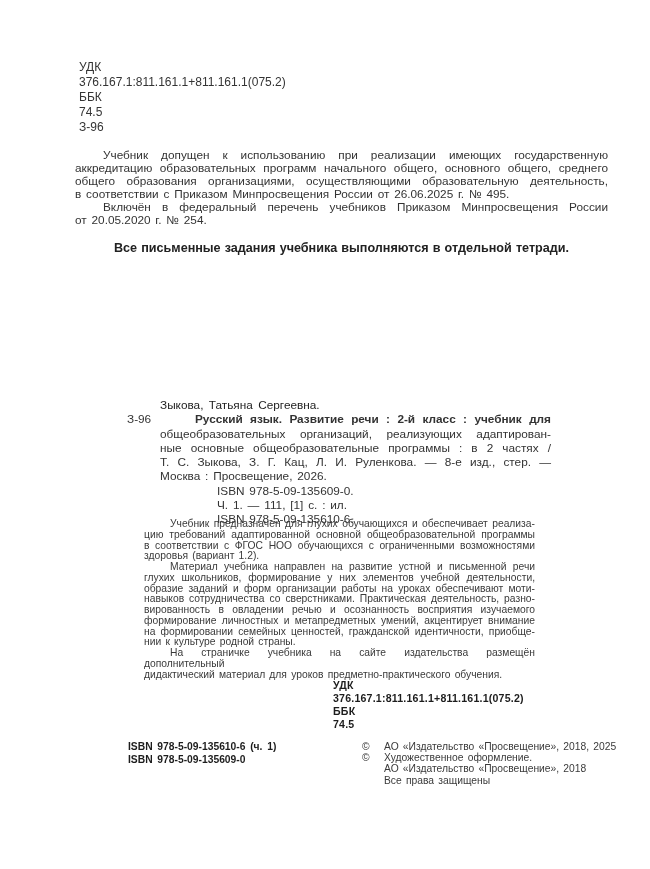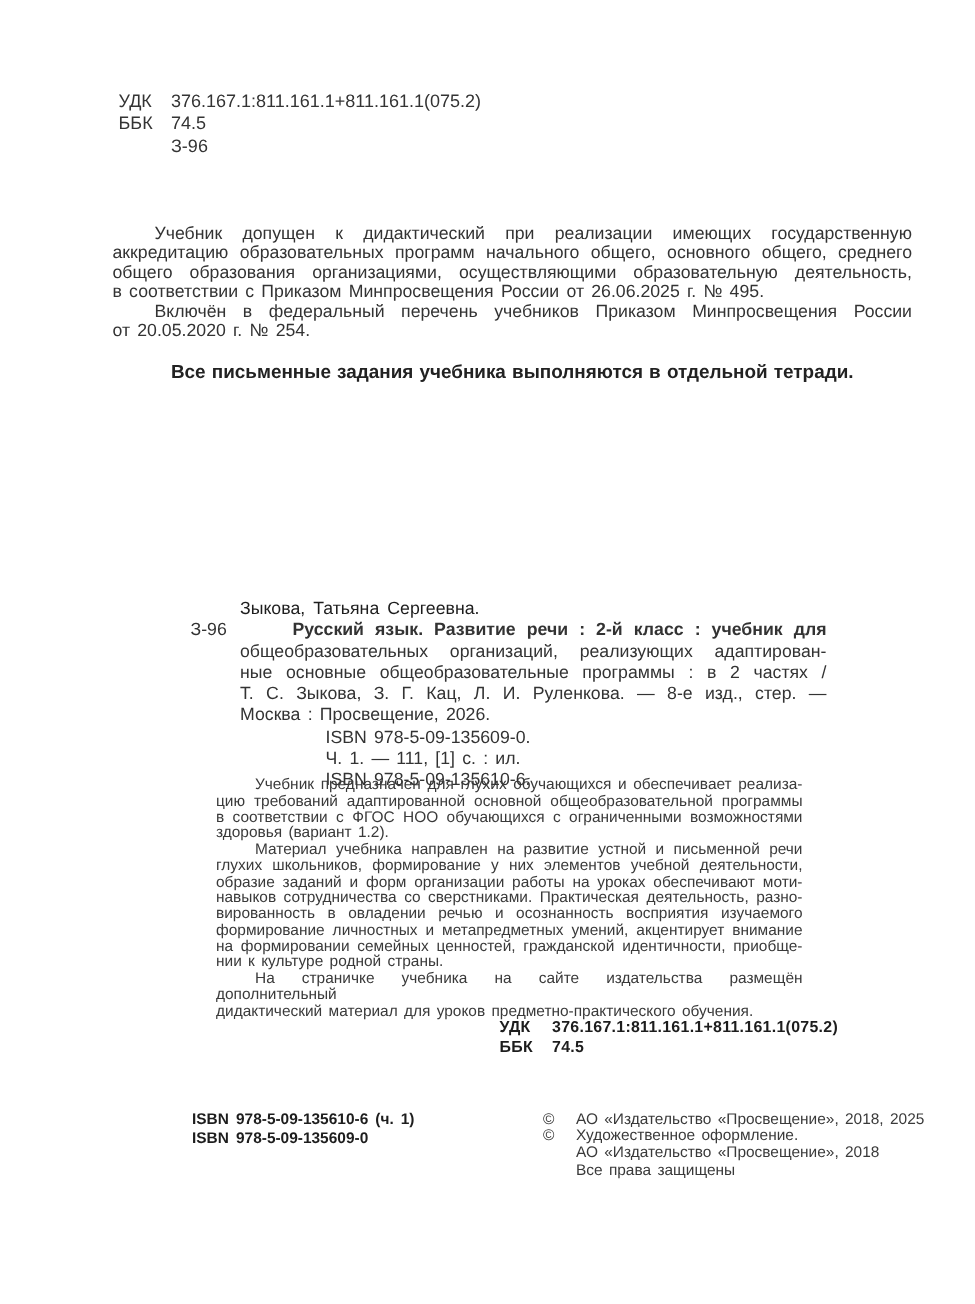--- a/index.html
+++ b/index.html
@@ -6,21 +6,21 @@
   .page{
     position:relative;
     width:650px;height:869px;
     background:#ffffff;
     font-family:"Liberation Sans","DejaVu Sans",sans-serif;
     color:#2e2e2e;
     overflow:hidden;
   }
   
   .top-codes{position:absolute;left:79px;top:60px;font-size:12px;line-height:15px;color:#343434;}
-  .code-row{display:flex;}
+  .code-row{display:flex;flex-direction:column;}
   .code-row .lbl{display:inline-block;width:35px;}
   
   .admission{position:absolute;left:75px;top:149px;width:533px;font-size:11.8px;line-height:12.9px;color:#333;}
   .ln{text-align:left;word-spacing:0.13em;}
   .jl{text-align:justify;text-align-last:justify;}
   .ind28{text-indent:28px;}
   .ind35{text-indent:35px;font-weight:bold;}
   .ind26{text-indent:26px;}
   
   .notice{position:absolute;left:75px;top:241px;width:533px;text-align:center;
@@ -61,21 +61,21 @@
       <span class="lbl">ББК</span>
       <span>74.5</span>
     </div>
     <div class="code-row">
       <span class="lbl"></span>
       <span>З-96</span>
     </div>
   </div>
 
   <div class="admission">
-    <div class="ln jl ind28">Учебник допущен к дидактический при реализации имеющих государственную</div>
+    <div class="ln jl ind28">Учебник допущен к использованию при реализации имеющих государственную</div>
     <div class="ln jl">аккредитацию образовательных программ начального общего, основного общего, среднего</div>
     <div class="ln jl">общего образования организациями, осуществляющими образовательную деятельность,</div>
     <div class="ln">в соответствии с Приказом Минпросвещения России от 26.06.2025 г. № 495.</div>
     <div class="ln jl ind28">Включён в федеральный перечень учебников Приказом Минпросвещения России</div>
     <div class="ln">от 20.05.2020 г. № 254.</div>
   </div>
 
   <div class="notice">Все письменные задания учебника выполняются в отдельной тетради.</div>
 
   <div class="catalog">

